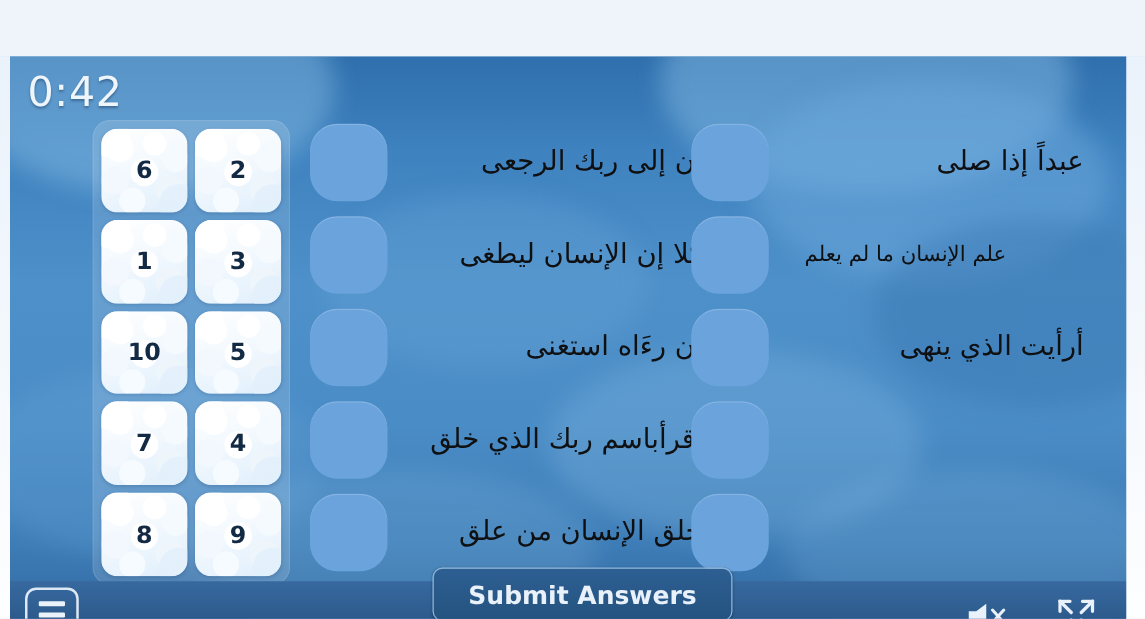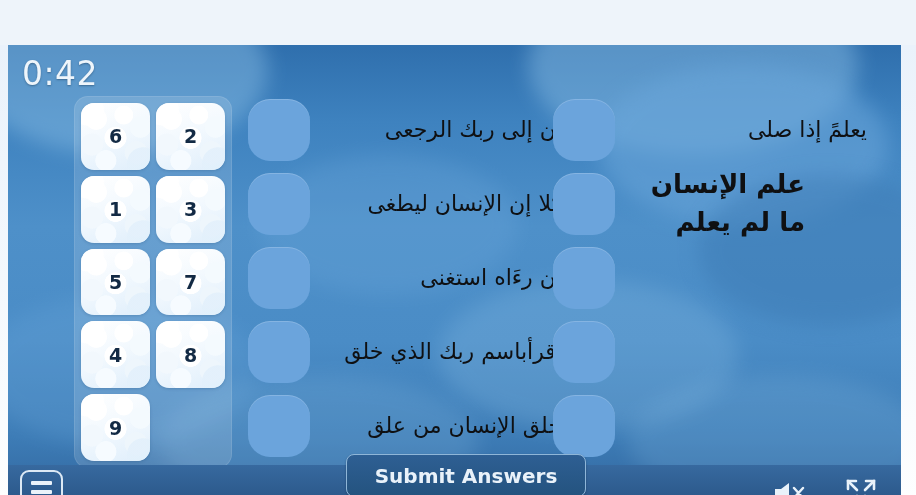--- a/index.html
+++ b/index.html
@@ -89,21 +89,21 @@
     background:#6ba4dc;
     box-shadow:inset 0 1px 0 rgba(255,255,255,.18);
     cursor:pointer;
   }
   .ans{
     flex:1;text-align:right;direction:rtl;
     padding-right:6px;padding-left:10px;
     color:#0f1012;font-size:22px;line-height:1.42;
     font-family:"DejaVu Sans","Liberation Sans",sans-serif;
   }
-  .ans.two-line{font-size:26px;line-height:1.45;font-weight:bold;}
+  .ans.two-line{font-size:17px;line-height:1.45;}
 
   
   .bottombar{
     position:absolute;left:0;bottom:0;width:893px;height:58px;
     background:linear-gradient(180deg,#37699f 0%,#2e5c8f 45%,#274f7d 100%);
   }
   .menu-btn{
     position:absolute;left:12px;bottom:10px;width:39px;height:39px;
     border:2px solid #dce9f5;border-radius:9px;
     display:flex;flex-direction:column;align-items:center;justify-content:center;gap:5px;
@@ -165,20 +165,23 @@
         <div class="tile">
             <span class="tile-num">2</span>
           </div>
         <div class="tile">
             <span class="tile-num">1</span>
           </div>
         <div class="tile">
             <span class="tile-num">3</span>
           </div>
         <div class="tile">
+            <span class="tile-num">10</span>
+          </div>
+        <div class="tile">
             <span class="tile-num">5</span>
           </div>
         <div class="tile">
             <span class="tile-num">7</span>
           </div>
         <div class="tile">
             <span class="tile-num">4</span>
           </div>
         <div class="tile">
             <span class="tile-num">8</span>
@@ -208,28 +211,29 @@
       </div>
       <div class="row">
         <div class="drop"></div>
         <div class="ans">خلق الإنسان من علق</div>
       </div>
     </div>
 
     <div class="col col-right">
       <div class="row">
         <div class="drop"></div>
-        <div class="ans">يعلمً إذا صلى</div>
+        <div class="ans">عبداً إذا صلى</div>
       </div>
       <div class="row">
         <div class="drop"></div>
         <div class="ans two-line" style="max-width:180px;">علم الإنسان ما لم يعلم</div>
       </div>
       <div class="row">
         <div class="drop"></div>
+        <div class="ans">أرأيت الذي ينهى</div>
       </div>
       <div class="row">
         <div class="drop"></div>
       </div>
       <div class="row">
         <div class="drop"></div>
       </div>
     </div>
 
     <div class="bottombar">

